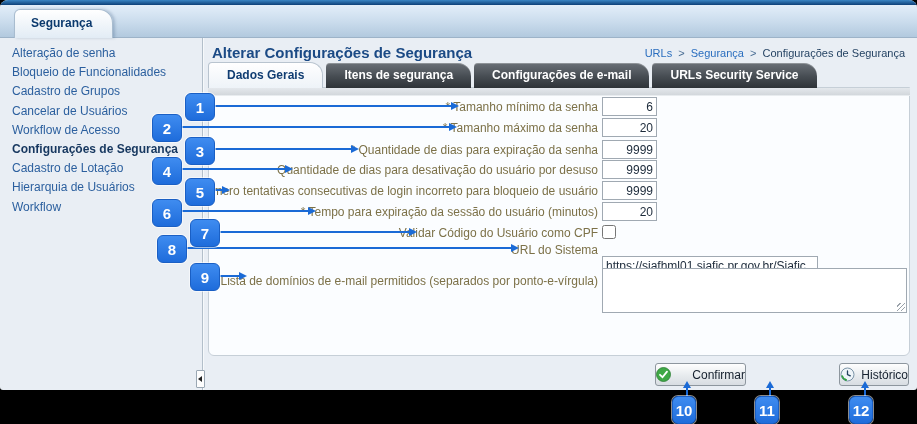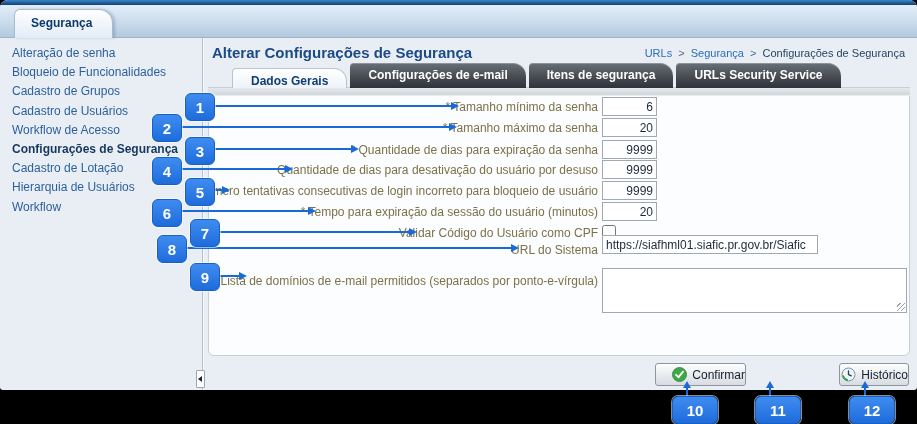--- a/index.html
+++ b/index.html
@@ -40,67 +40,67 @@
   .breadcrumb .bc-link { color:#2a6ebf; cursor:pointer; }
   .breadcrumb .bc-sep { color:#4a6e94; margin:0 3px; }
   .breadcrumb .bc-cur { color:#1f3e5f; }
 
   
   .tabs { position:absolute; left:208px; top:62px; display:flex; align-items:flex-end; height:26px; z-index:2; }
   .tab { height:25px; padding:5px 18px 0 18px; margin-right:3px; font-size:12px; font-weight:bold;
          color:#fff; background:linear-gradient(180deg,#6a7077,#464c52 55%,#2e3338);
          border-radius:4px 13px 0 0; cursor:pointer; white-space:nowrap;
          box-shadow:inset 0 1px 0 rgba(255,255,255,.25); }
-  .tab.active { height:20px; background:linear-gradient(180deg,#ffffff,#eef3f8);
-                color:#103d72; border:1px solid #b9c4cf; border-bottom:none;margin-left:24px; }
+  .tab.active { height:26px; background:linear-gradient(180deg,#ffffff,#eef3f8);
+                color:#103d72; border:1px solid #b9c4cf; border-bottom:none; }
 
   
   .content-card { position:absolute; left:208px; top:87px; width:702px; height:269px;
                   background:#fbfdff; border:1px solid #c6cfd7; border-radius:0 0 6px 6px; }
   .substrip { position:absolute; left:208px; top:88px; width:702px; height:8px;
               background:linear-gradient(180deg,#e4e8ec,#d2d7dc); border-bottom:1px solid #e8ecef; }
 
   
   .flabel { position:absolute; right:319px; font-size:12px; color:#7c7148; white-space:nowrap; z-index:3; }
   .fin { position:absolute; left:602px; height:19px; border:1px solid #a0a9b2; background:#fff;
          font-family:"Liberation Sans",sans-serif; font-size:12px; color:#1c2a3a; padding:0 3px; }
   .fin.num { width:55px; text-align:right; }
   .fin.url { width:216px; }
   .cbx { position:absolute; left:602px; top:225px; width:14px; height:14px; accent-color:#4a76a8; }
   .ftext { position:absolute; left:602px; top:268px; width:305px; height:45px; resize:none;
            border:1px solid #a0a9b2; background:#fff; font-family:"Liberation Sans",sans-serif; font-size:12px; }
   .ta-grip { position:absolute; left:897px; top:303px; width:8px; height:8px;
              background:repeating-linear-gradient(135deg,transparent 0 2px,#9aa2aa 2px 3px); z-index:4; }
 
   
-  .btn { position:absolute; top:363px; height:23px; display:flex; align-items:center; justify-content:flex-end;
+  .btn { position:absolute; top:363px; height:23px; display:flex; align-items:center; justify-content:space-between;
          gap:5px; border:1px solid #8d969e; border-radius:3px; font-family:"Liberation Sans",sans-serif;
          font-size:12px; color:#15202e; cursor:pointer;
          background:linear-gradient(180deg,#fefefe,#e7ebee 55%,#d8dde2); }
   .btn svg { flex:0 0 auto; }
 
   
   .badge { position:absolute; width:30px; height:28px; border-radius:6px;
            background:linear-gradient(180deg,#3f8cf0,#1e6cdb); border:1px solid #1a5fc4;
            color:#fff; font-size:15px; font-weight:bold; display:flex; align-items:center;
            justify-content:center; z-index:10; box-shadow:0 0 0 1px rgba(255,255,255,.55); }
-  .badge.wide { width:46px;text-align:right; }
+  .badge.wide { width:24px;text-align:right; }
   .harrow { position:absolute; height:2px; background:#1a6ad6; z-index:9; }
   .harrow::after { content:''; position:absolute; right:-7px; top:-3px;
                    border-left:8px solid #1a6ad6; border-top:4px solid transparent;
                    border-bottom:4px solid transparent; }
   .varrow { position:absolute; width:2px; height:9px; background:#1a6ad6; z-index:9; }
   .varrow::before { content:''; position:absolute; left:-3px; top:-6px;
                     border-bottom:7px solid #1a6ad6; border-left:4px solid transparent;
                     border-right:4px solid transparent; }
 
   
   .l1{top:100px}.l2{top:121px}.l3{top:143px}.l4{top:163px}.l5{top:184px}.l6{top:205px}
   .l7{top:226px}.l8{top:243px}.l9{top:274px}
-  .n1{top:97px}.n2{top:118px}.n3{top:140px}.n4{top:160px}.n5{top:181px}.n6{top:202px}.u8{top:235px}
+  .n1{top:97px}.n2{top:118px}.n3{top:140px}.n4{top:160px}.n5{top:181px}.n6{top:202px}.u8{top:256px}
   .b1{left:185px;top:93px}.b2{left:152px;top:114px}.b3{left:185px;top:137px}.b4{left:152px;top:157px}
   .b5{left:185px;top:178px}.b6{left:152px;top:199px}.b7{left:190px;top:219px}.b8{left:157px;top:235px}
   .b9{left:190px;top:263px}.b10{left:672px;top:396px}.b11{left:755px;top:396px}.b12{left:849px;top:396px}
   .a1{left:215px;width:237px;top:105px}.a2{left:182px;width:268px;top:126px}
   .a3{left:215px;width:137px;top:148px}.a4{left:182px;width:104px;top:168px}
   .a5{left:215px;width:8px;top:189px}.a6{left:182px;width:127px;top:210px}
   .a7{left:220px;width:190px;top:231px}.a8{left:187px;width:325px;top:247px}
   .a9{left:220px;width:20px;top:275px}
   .v10{left:686px;top:387px}.v11{left:769px;top:387px}.v12{left:864px;top:387px}
   .btn-confirmar{left:655px;width:91px}.btn-cancelar{left:753px;width:79px}.btn-historico{left:839px;width:70px}
@@ -111,21 +111,21 @@
 <div class="screen">
   <div class="app">
     <div class="topstrip"></div>
     <div class="band"></div>
     <div class="module-tab">Segurança</div>
 
     <div class="sidebar">
       <div class="side-item">Alteração de senha</div>
       <div class="side-item">Bloqueio de Funcionalidades</div>
       <div class="side-item">Cadastro de Grupos</div>
-      <div class="side-item">Cadastro de Usuários</div>
+      <div class="side-item">Cancelar de Usuários</div>
       <div class="side-item">Workflow de Acesso</div>
       <div class="side-item active">Configurações de Segurança</div>
       <div class="side-item">Cadastro de Lotação</div>
       <div class="side-item">Hierarquia de Usuários</div>
       <div class="side-item">Workflow</div>
     </div>
     <div class="divider-hl"></div>
     <div class="divider"></div>
     <div class="collapse"></div>
 
@@ -133,22 +133,22 @@
     <div class="breadcrumb">
       <span class="bc-link">URLs</span>
       <span class="bc-sep">&gt;</span>
       <span class="bc-link">Segurança</span>
       <span class="bc-sep">&gt;</span>
       <span class="bc-cur">Configurações de Segurança</span>
     </div>
 
     <div class="tabs">
       <div class="tab active">Dados Gerais</div>
+      <div class="tab">Itens de segurança</div>
       <div class="tab">Configurações de e-mail</div>
-      <div class="tab">Itens de segurança</div>
       <div class="tab">URLs Security Service</div>
     </div>
 
     <div class="content-card"></div>
     <div class="substrip"></div>
 
     <div class="flabel l1">* Tamanho mínimo da senha</div>
     <div class="flabel l2">* Tamanho máximo da senha</div>
     <div class="flabel l3">* Quantidade de dias para expiração da senha</div>
     <div class="flabel l4">Quantidade de dias para desativação do usuário por desuso</div>

